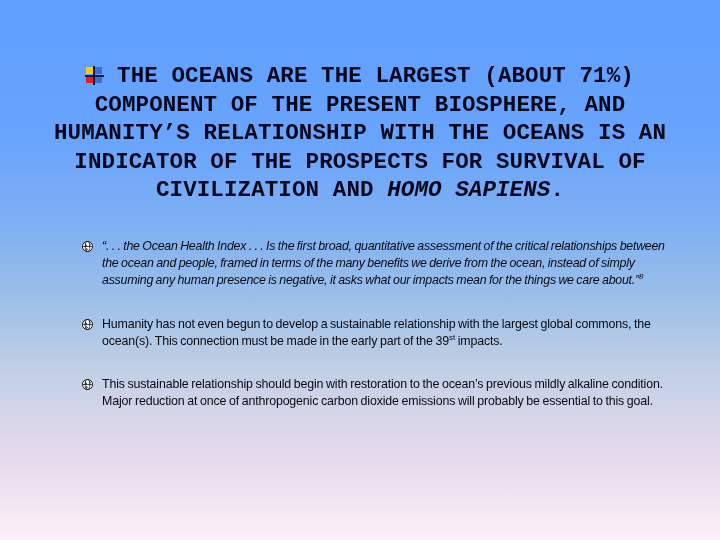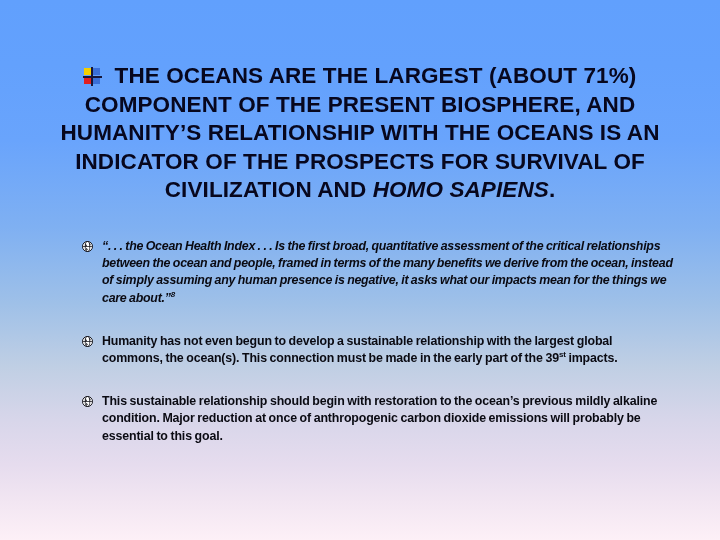--- a/index.html
+++ b/index.html
@@ -36,20 +36,21 @@
     position: absolute;
     left: 46px;
     top: 62px;
     width: 628px;
     text-align: center;
     color: #07071e;
     font-size: 22.5px;
     font-weight: bold;
     line-height: 28.5px;
     letter-spacing: 0.1px;
+    font-family: Liberation Mono, monospace;
   }
   #title-icon {
     display: inline-block;
     position: relative;
     width: 17px;
     height: 17px;
     vertical-align: -2px;
     margin-right: 14px;
   }
   #title-icon .q {
@@ -93,21 +94,21 @@
     position: absolute;
     left: 0px;
     top: 3px;
     width: 11px;
     height: 11px;
   }
 
   .bullet-text {
     color: #0a0a12;
     font-size: 12.4px;
-    font-weight: bold;
+    font-weight: normal;
     line-height: 17.2px;
     letter-spacing: -0.15px;
     word-spacing: -0.6px;
   }
   .bullet-text.quote {
     font-style: italic;
     letter-spacing: -0.25px;
   }
   sup {
     font-size: 8px;

